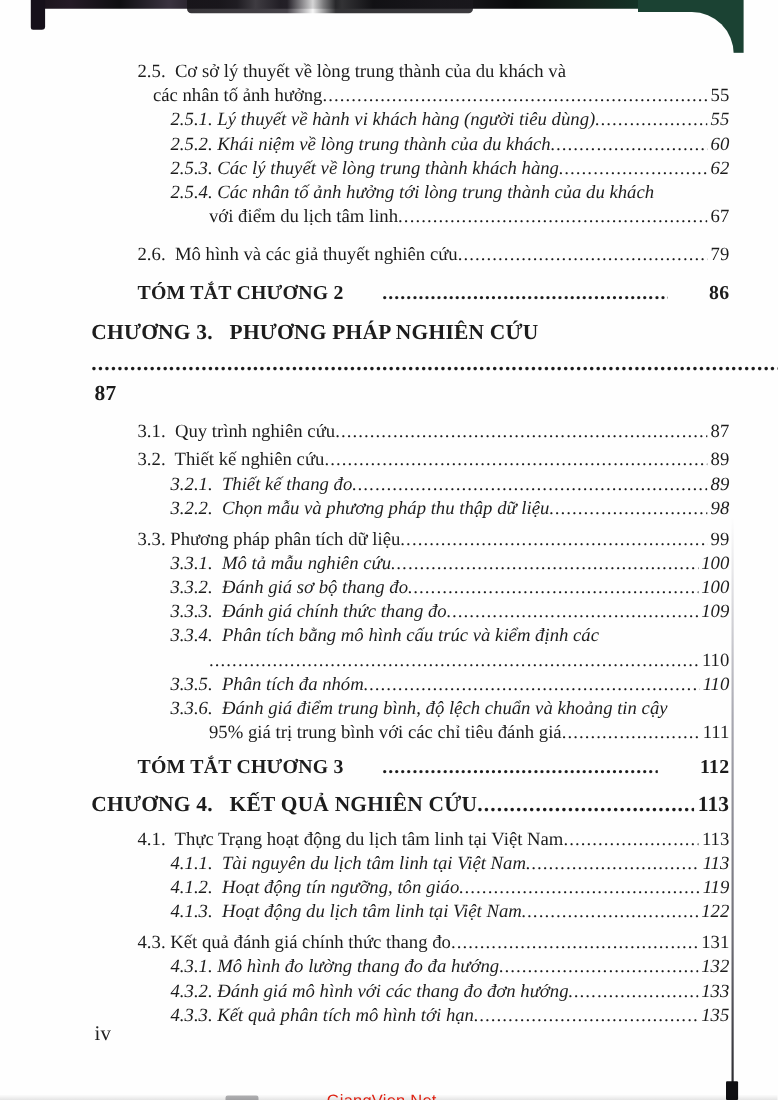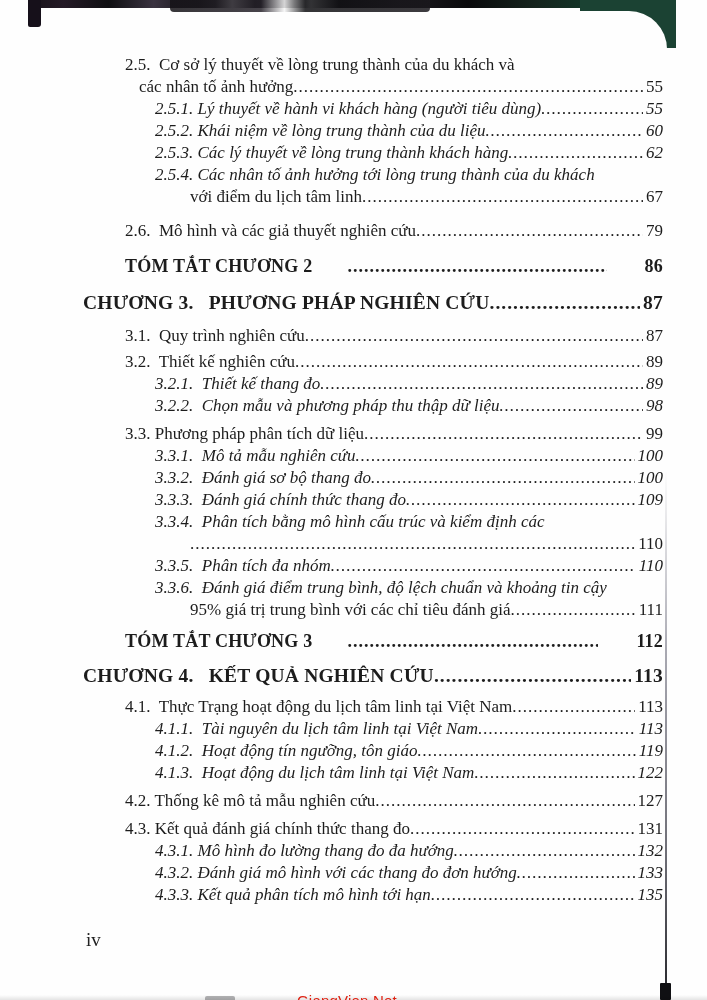--- a/index.html
+++ b/index.html
@@ -65,21 +65,21 @@
     content:"..........................................................................................................................................";
   }
   .row .pg{white-space:nowrap;padding-left:3px;}
   .lvl0{padding-left:0;}
   .lvl1{padding-left:42px;}
   .lvl1c{padding-left:56px;}
   .lvl2{padding-left:72px;font-style:italic;}
   .lvl3{padding-left:107px;}
   .tomtat{font-weight:bold;font-size:18px;line-height:25px;letter-spacing:.2px;gap:35px;}
   .chapter{font-weight:bold;font-size:19.5px;line-height:28px;letter-spacing:.2px;}
-  .g12{margin-top:12px;} .g10{margin-top:10px;} .g8{margin-top:8px;}
+  .g12{margin-top:12px;} .g10{margin-top:10px;flex-direction:column;} .g8{margin-top:8px;}
   .g6{margin-top:6px;} .g4{margin-top:4px;}
   
   .folio{
     position:absolute;left:86px;top:929px;font-size:19px;color:#222;
     font-family:"Liberation Serif","DejaVu Serif",serif;
   }
   .watermark{
     position:absolute;left:297px;top:992px;font-size:15px;
     font-family:"Liberation Sans","DejaVu Sans",sans-serif;
     color:#de2112;letter-spacing:.2px;
@@ -106,21 +106,21 @@
     <span class="t">các nhân tố ảnh hưởng</span>
     <span class="dots"></span>
     <span class="pg">55</span>
   </div>
   <div class="row lvl2">
     <span class="t">2.5.1. Lý thuyết về hành vi khách hàng (người tiêu dùng)</span>
     <span class="dots"></span>
     <span class="pg">55</span>
   </div>
   <div class="row lvl2">
-    <span class="t">2.5.2. Khái niệm về lòng trung thành của du liệu</span>
+    <span class="t">2.5.2. Khái niệm về lòng trung thành của du khách</span>
     <span class="dots"></span>
     <span class="pg">60</span>
   </div>
   <div class="row lvl2">
     <span class="t">2.5.3. Các lý thuyết về lòng trung thành khách hàng</span>
     <span class="dots"></span>
     <span class="pg">62</span>
   </div>
   <div class="row lvl2">
     <span class="t">2.5.4. Các nhân tố ảnh hưởng tới lòng trung thành của du khách</span>
@@ -229,25 +229,20 @@
     <span class="t">4.1.2.&nbsp; Hoạt động tín ngưỡng, tôn giáo</span>
     <span class="dots"></span>
     <span class="pg">119</span>
   </div>
   <div class="row lvl2">
     <span class="t">4.1.3.&nbsp; Hoạt động du lịch tâm linh tại Việt Nam</span>
     <span class="dots"></span>
     <span class="pg">122</span>
   </div>
   <div class="row lvl1 g6">
-    <span class="t">4.2. Thống kê mô tả mẫu nghiên cứu</span>
-    <span class="dots"></span>
-    <span class="pg">127</span>
-  </div>
-  <div class="row lvl1 g6">
     <span class="t">4.3. Kết quả đánh giá chính thức thang đo</span>
     <span class="dots"></span>
     <span class="pg">131</span>
   </div>
   <div class="row lvl2">
     <span class="t">4.3.1. Mô hình đo lường thang đo đa hướng</span>
     <span class="dots"></span>
     <span class="pg">132</span>
   </div>
   <div class="row lvl2">

